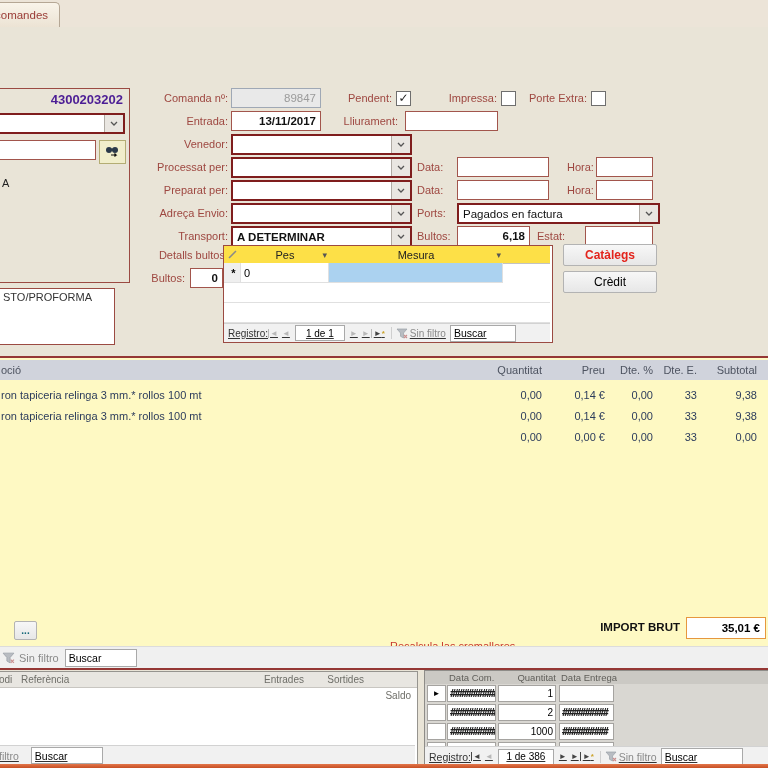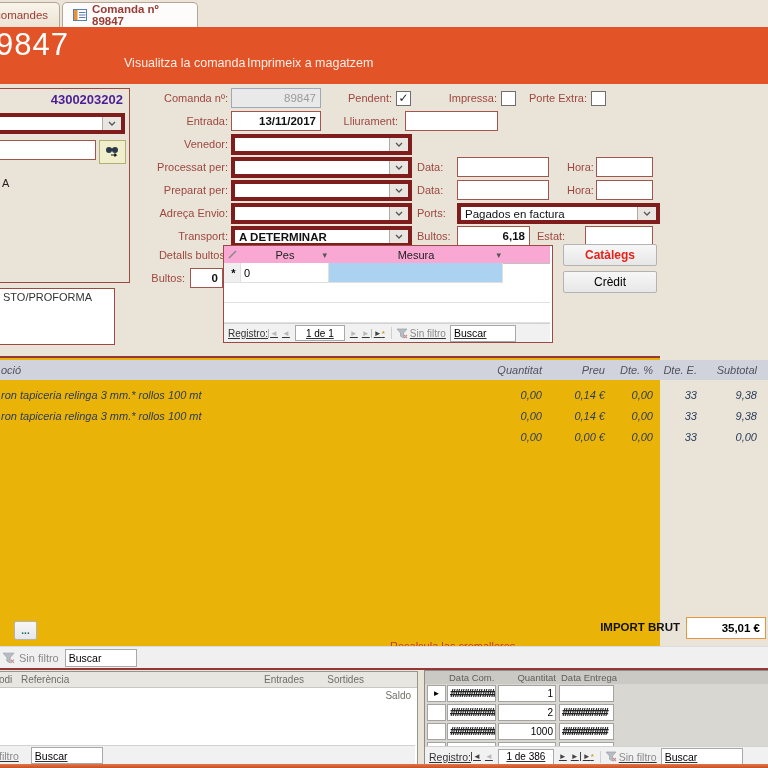--- a/index.html
+++ b/index.html
@@ -20,59 +20,59 @@
   .hlink{position:absolute;top:29px;font-size:12.5px;color:#fdeee6;cursor:pointer;}
   
   .formarea{position:absolute;left:0;top:84px;width:768px;height:272px;background:#e9e4d7;}
   .lbl{position:absolute;text-align:right;color:#9e4740;font-size:11px;height:20px;line-height:20px;}
   .llbl{position:absolute;text-align:left;color:#9e4740;font-size:11px;height:20px;line-height:20px;}
   .fld{position:absolute;height:20px;background:#fff;border:1px solid #a2554c;font-size:11.5px;
        box-sizing:border-box;padding:0 4px;color:#111;font-family:inherit;}
   input.fld{outline:none;}
   .fld.ro{background:#e9e9e9;border:1px solid #9fa8b5;color:#9b9b9b;text-align:right;}
   .fld.num{text-align:right;font-weight:600;}
-  .combo{position:absolute;height:21px;background:#fff;border:4px solid #7f1d1d;box-sizing:border-box;
+  .combo{position:absolute;height:21px;background:#fff;border:2px solid #7f1d1d;box-sizing:border-box;
          font-size:11.5px;color:#111;display:flex;align-items:center;padding-left:4px;}
   .combo .val{flex:1;white-space:nowrap;overflow:hidden;}
   .chev{width:18px;align-self:stretch;background:#e9e6e1;border-left:1px solid #b0aba4;
         display:flex;align-items:center;justify-content:center;}
   .cb{position:absolute;width:13px;height:13px;background:#fff;border:1px solid #6e6e6e;
       font-size:12px;line-height:12px;text-align:center;font-weight:bold;color:#222;}
   .btn{position:absolute;background:linear-gradient(#f7f7f7,#e7e7e7);border:1px solid #b3b3b3;
        border-radius:2px;font-size:12px;font-family:inherit;cursor:pointer;}
   .btn.red{color:#e3241c;font-weight:bold;}
   
   .clientbox{position:absolute;left:-60px;top:4px;width:188px;height:193px;border:1px solid #9b4a42;}
   .notesbox{position:absolute;left:-60px;top:204px;width:175px;height:57px;border:1px solid #9b4a42;background:#fff;
             font-size:11px;color:#333;padding:2px 0 0 62px;box-sizing:border-box;}
   .code{position:absolute;right:6px;top:3px;color:#4c1d95;font-weight:600;font-size:13px;}
   .searchbtn{position:absolute;background:#f1eecb;border:1px solid #b4ad74;width:25px;height:22px;
              display:flex;align-items:center;justify-content:center;cursor:pointer;}
   
   .grid{position:absolute;left:223px;top:161px;width:328px;height:96px;border:1px solid #9b4a42;background:#fff;}
-  .ghead{position:absolute;top:0;height:17px;background:#f9a8d4;border-right:1px solid #c2c2c2;
+  .ghead{position:absolute;top:0;height:17px;background:#fde047;border-right:1px solid #c2c2c2;
          border-bottom:1px solid #c2c2c2;font-size:11px;color:#222;display:flex;align-items:center;justify-content:center;}
   .gcell{position:absolute;height:20px;border-right:1px solid #e0e0e0;border-bottom:1px solid #e0e0e0;
          font-size:11px;display:flex;align-items:center;padding-left:3px;box-sizing:border-box;background:#fff;}
   .garrow{position:absolute;right:2px;color:#555;font-size:9px;}
   
   .rnav{position:absolute;background:#f1f1f1;border-top:1px solid #d2d2d2;display:flex;align-items:center;
         font-size:10px;color:#333;white-space:nowrap;overflow:hidden;text-decoration:underline;}
   .rnav .arr{font-size:8px;color:#444;padding:0 2px;cursor:pointer;}
   .rnav .arr.dis{color:#b8b8b8;}
   .rnav .bar-l{border-left:1.5px solid currentColor;padding-left:1px;}
   .rnav .bar-r{border-right:1.5px solid currentColor;padding-right:1px;}
   .rnav .pos{height:14px;border:1px solid #a9a9a9;background:#fff;font-size:10px;text-align:center;
              font-family:inherit;padding:0;margin:0 3px;outline:none;}
   .rnav .sf{color:#8a8a8a;margin:0 4px 0 2px;}
   .rnav .buscar{height:15px;border:1px solid #a9a9a9;background:#fff;font-size:10.5px;
                 font-family:inherit;padding:0 3px;outline:none;}
   .rnav .sep{width:1px;height:12px;background:#cfcfcf;margin:0 4px;}
   
-  .tbl{position:absolute;left:0;top:356px;width:660px;height:290px;background:#eab308;border-top:2px solid #953735;font-style:italic;}
+  .tbl{position:absolute;left:0;top:356px;width:768px;height:290px;background:#fef9c3;border-top:2px solid #953735;}
   .thead{position:absolute;left:0;top:2px;width:768px;height:20px;background:#d0d3dc;
          font-size:11px;color:#4d5360;}
   .thead span,.trow span{position:absolute;height:20px;line-height:20px;}
   .trow{position:absolute;left:0;width:768px;height:21px;font-size:11px;color:#2c3c5c;}
   .colq{left:470px;width:72px;text-align:right;}
   .colp{left:550px;width:55px;text-align:right;}
   .cold{left:613px;width:40px;text-align:right;}
   .cole{left:658px;width:39px;text-align:right;}
   .cols{left:700px;width:57px;text-align:right;}
   .coldesc{left:1px;width:460px;white-space:nowrap;overflow:hidden;}
@@ -102,39 +102,22 @@
 </style>
 </head>
 <body>
 
 <div id="app">
 
   <div class="tabbar">
     <div class="tab inactive">
       <span>comandes</span>
     </div>
-    <div class="tab active">
-      <span class="tab-icon">
-        <svg width="14" height="12" viewBox="0 0 14 12">
-            <rect x="0.5" y="0.5" width="13" height="11" fill="#fdfdfd" stroke="#5b7fae"></rect>
-            <rect x="1" y="1" width="3.5" height="10" fill="#e8913a"></rect>
-            <line x1="6" y1="3.5" x2="12.5" y2="3.5" stroke="#5b7fae"></line>
-            <line x1="6" y1="6" x2="12.5" y2="6" stroke="#5b7fae"></line>
-            <line x1="6" y1="8.5" x2="12.5" y2="8.5" stroke="#5b7fae"></line>
-          </svg>
-      </span>
-      <span>Comanda nº 89847</span>
-    </div>
-  </div>
-
-  <div class="oband">
-    <div class="big-title">9847</div>
-    <span class="hlink" style="left:124px">Visualitza la comanda</span>
-    <span class="hlink" style="left:247px">Imprimeix a magatzem</span>
-  </div>
+  </div>
+
 
   <div class="formarea">
 
     <div class="clientbox">
       <span class="code">4300203202</span>
       <div class="combo" style="left:2px;top:24px;width:182px;">
         <span class="val"></span>
         <span class="chev">
             <svg width="8" height="5" viewBox="0 0 8 5">
               <polyline points="1,1 4,4 7,1" fill="none" stroke="#555" stroke-width="1.3"></polyline>

